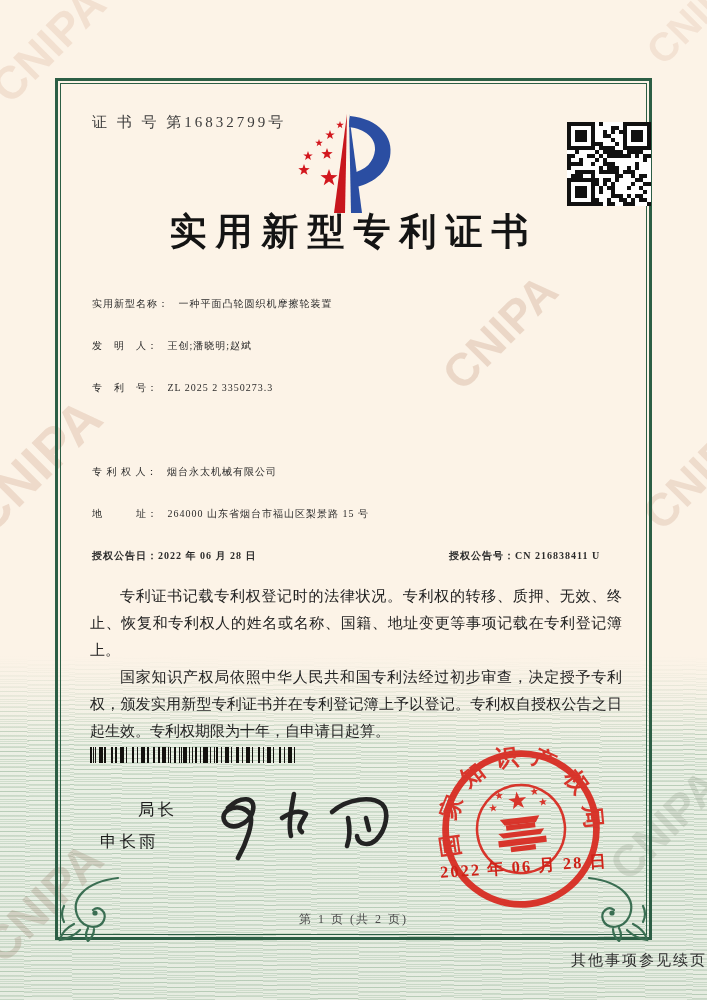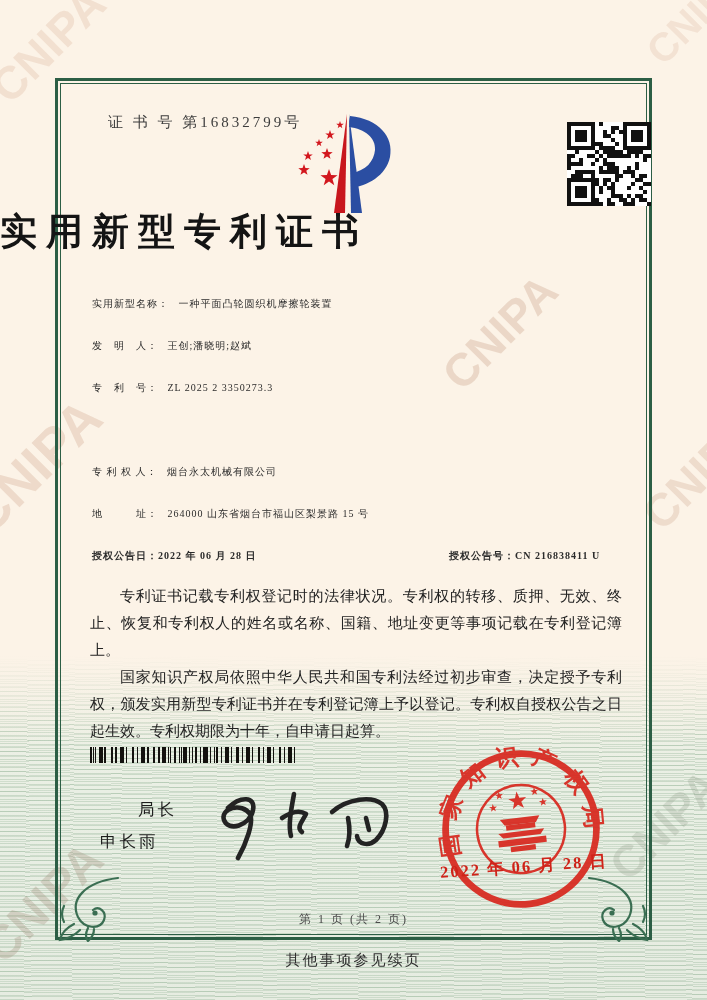--- a/index.html
+++ b/index.html
@@ -26,27 +26,27 @@
     border:3px solid #2c5e45;
   }
   .frame-inner{ position:absolute; inset:2px; border:1px solid #2c5e45; }
   
   .wm{
     position:absolute; font-family:"Liberation Sans", sans-serif;
     font-weight:bold; transform:rotate(-45deg); transform-origin:center;
     pointer-events:none; white-space:nowrap;
   }
   .cert-number{
-    position:absolute; left:108px; top:113px; font-size:15px;
+    position:absolute; left:92px; top:113px; font-size:15px;
     letter-spacing:3px; color:#3c3c3c;
   }
   .logo{ position:absolute; left:293px; top:109px; }
   .qr{ position:absolute; left:567px; top:122px; }
   .title{
-    position:absolute; left:0; right:0; top:207px; text-align:left;
+    position:absolute; left:0; right:0; top:207px; text-align:center;
     font-size:37px; font-weight:bold; letter-spacing:9px; color:#141414;
   }
   .field-row{
     position:absolute; left:92px; font-size:10px; color:#2b2b2b;
     white-space:nowrap; letter-spacing:1px;
   }
   .field-label{ display:inline-block; }
   .field-value{ display:inline-block; margin-left:6px; }
   .grant-col2{ position:absolute; left:357px; top:0; }
   .paragraphs{
@@ -70,21 +70,21 @@
   .seal-date{
     position:absolute; left:428px; top:856px; width:192px; text-align:center;
     color:#cf2319; font-size:16.5px; font-weight:bold; letter-spacing:2px;
     transform:rotate(-4deg); white-space:nowrap;
   }
   .page-info{
     position:absolute; left:55px; right:55px; top:911px; text-align:center;
     font-size:12px; color:#4a4a4a; letter-spacing:2px;
   }
   .footer-note{
-    position:absolute; left:0; right:0; top:951px; text-align:center;
+    position:absolute; left:0; right:0; top:951px; text-align:right;
     font-size:15px; color:#2e2e2e; letter-spacing:2px;
   }
   .corner-ornament{ position:absolute; }
   .corner-ornament.left{ left:58px; bottom:58px; }
   .corner-ornament.right{ right:58px; bottom:58px; transform:scaleX(-1); }
 </style>
 </head>
 <body>
 
 <div class="page">

